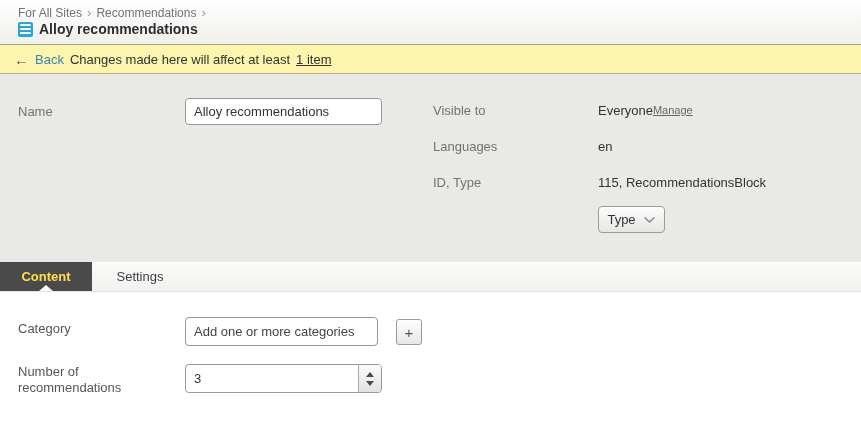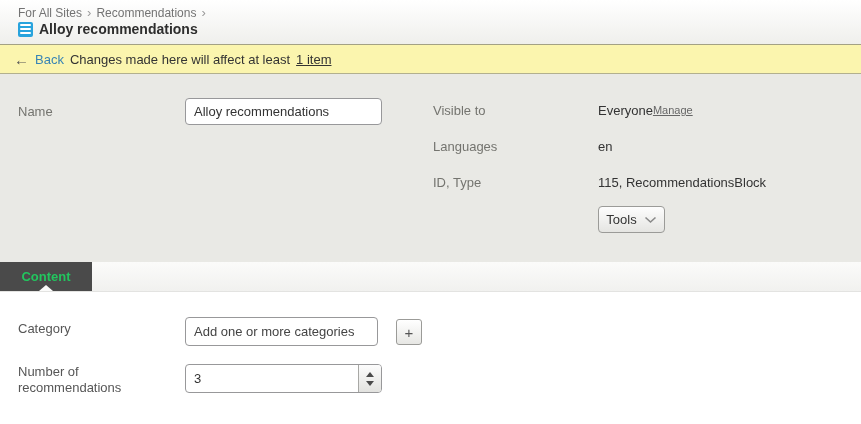--- a/index.html
+++ b/index.html
@@ -73,21 +73,21 @@
   }
 
   
   .tabbar {
     position:absolute; top:262px; left:0; right:0; height:30px; box-sizing:border-box;
     background:linear-gradient(#fbfbfa, #f1f1ef);
     border-bottom:1px solid #e3e3e1;
   }
   .tab-active {
     position:absolute; left:0; top:0; width:92px; height:29px;
-    background:#4a4a4a; color:#22c55e; font-weight:bold; font-size:13px;
+    background:#4a4a4a; color:#fde047; font-weight:bold; font-size:13px;
     display:flex; align-items:center; justify-content:center; cursor:pointer;
   }
   .tab-notch {
     position:absolute; bottom:0; left:39px; width:0; height:0;
     border-left:7px solid transparent; border-right:7px solid transparent;
     border-bottom:6px solid #fbfbfa;
   }
   .tab-inactive {
     position:absolute; left:92px; top:0; width:96px; height:29px;
     color:#3f3f3f; font-size:13px;
@@ -166,31 +166,34 @@
     <span>Everyone</span><a class="manage-link">Manage</a>
   </span>
 
   <span class="flabel" style="left:433px; top:65px;">Languages</span>
   <span class="fvalue" style="left:598px; top:65px;">en</span>
 
   <span class="flabel" style="left:433px; top:101px;">ID, Type</span>
   <span class="fvalue" style="left:598px; top:101px;">115, RecommendationsBlock</span>
 
   <div class="tools-btn">
-    <span>Tools</span>
+    <span>Type</span>
     <svg width="13" height="8" viewBox="0 0 13 8">
       <path d="M1.5 1.5 L6.5 6 L11.5 1.5" fill="none" stroke="#8a8a8a" stroke-width="1.6"></path>
     </svg>
   </div>
 </div>
 
 <div class="tabbar">
   <div class="tab-active">
     <span>Content</span>
     <span class="tab-notch"></span>
+  </div>
+  <div class="tab-inactive">
+    <span>Settings</span>
   </div>
 </div>
 
 <div class="content-area">
   <span class="category-label">Category</span>
   <input class="text category-input" type="text" placeholder="Add one or more categories" style="">
   <div class="plus-btn">
     <span>+</span>
   </div>
 

